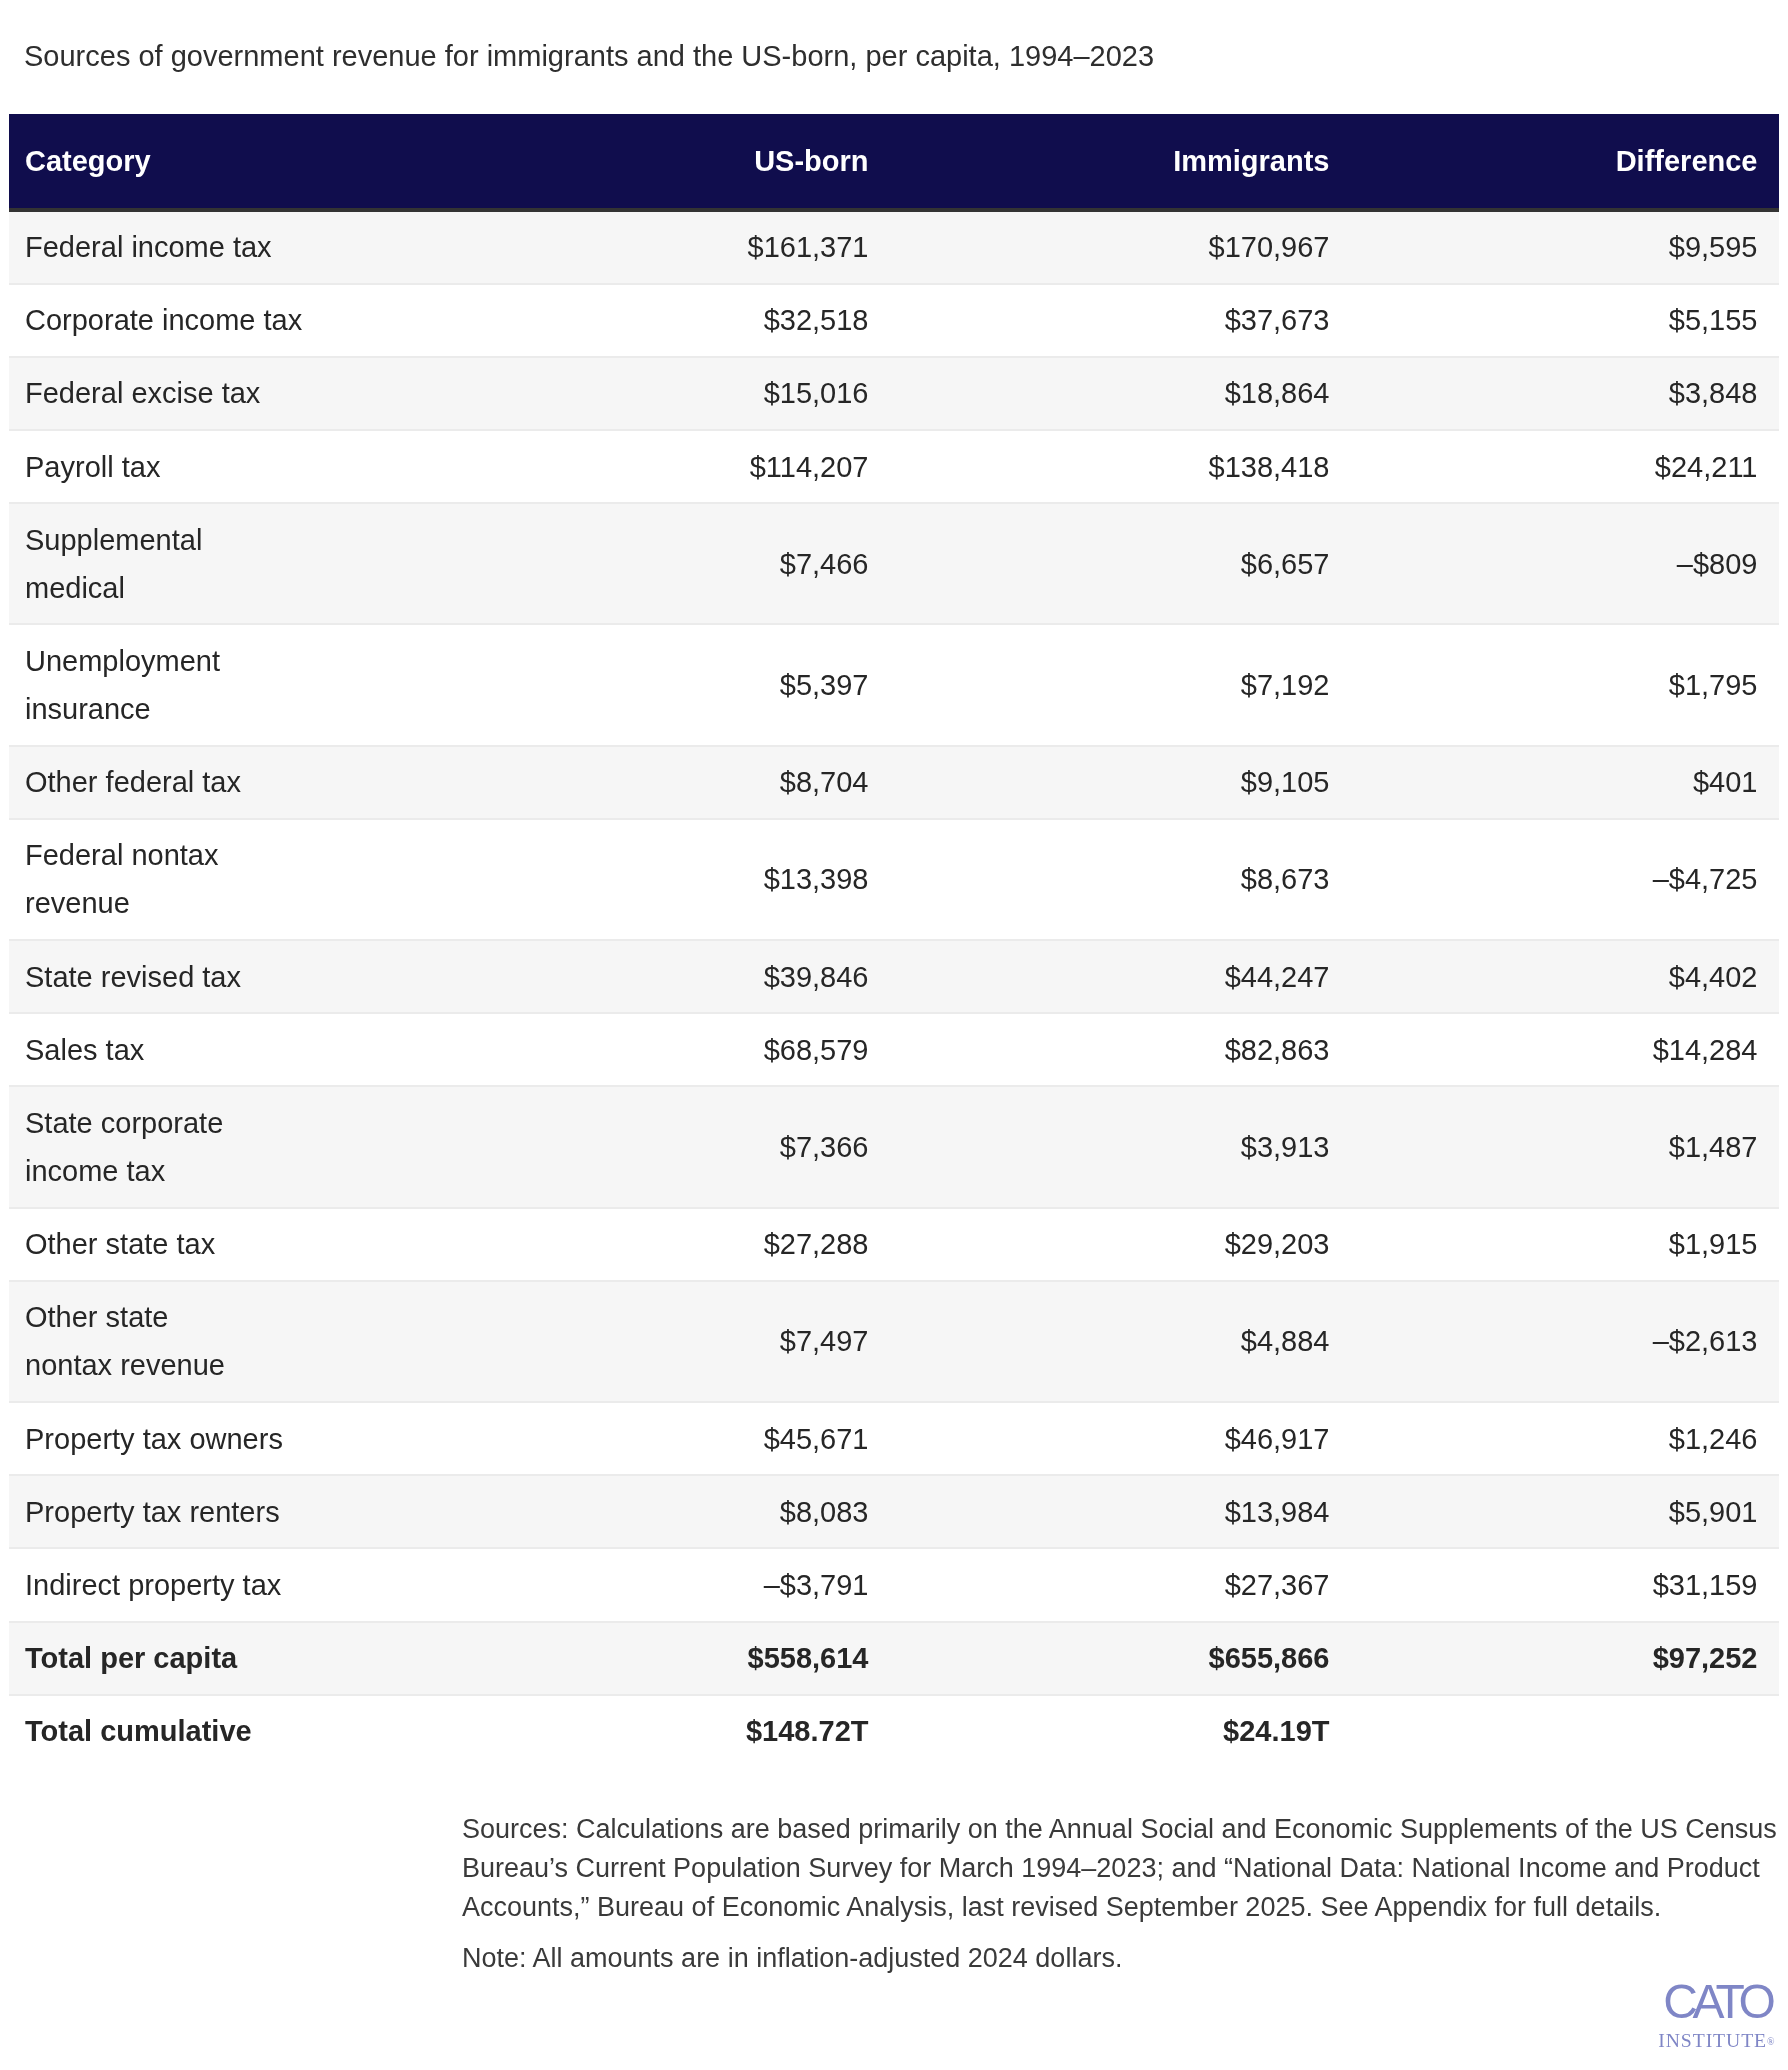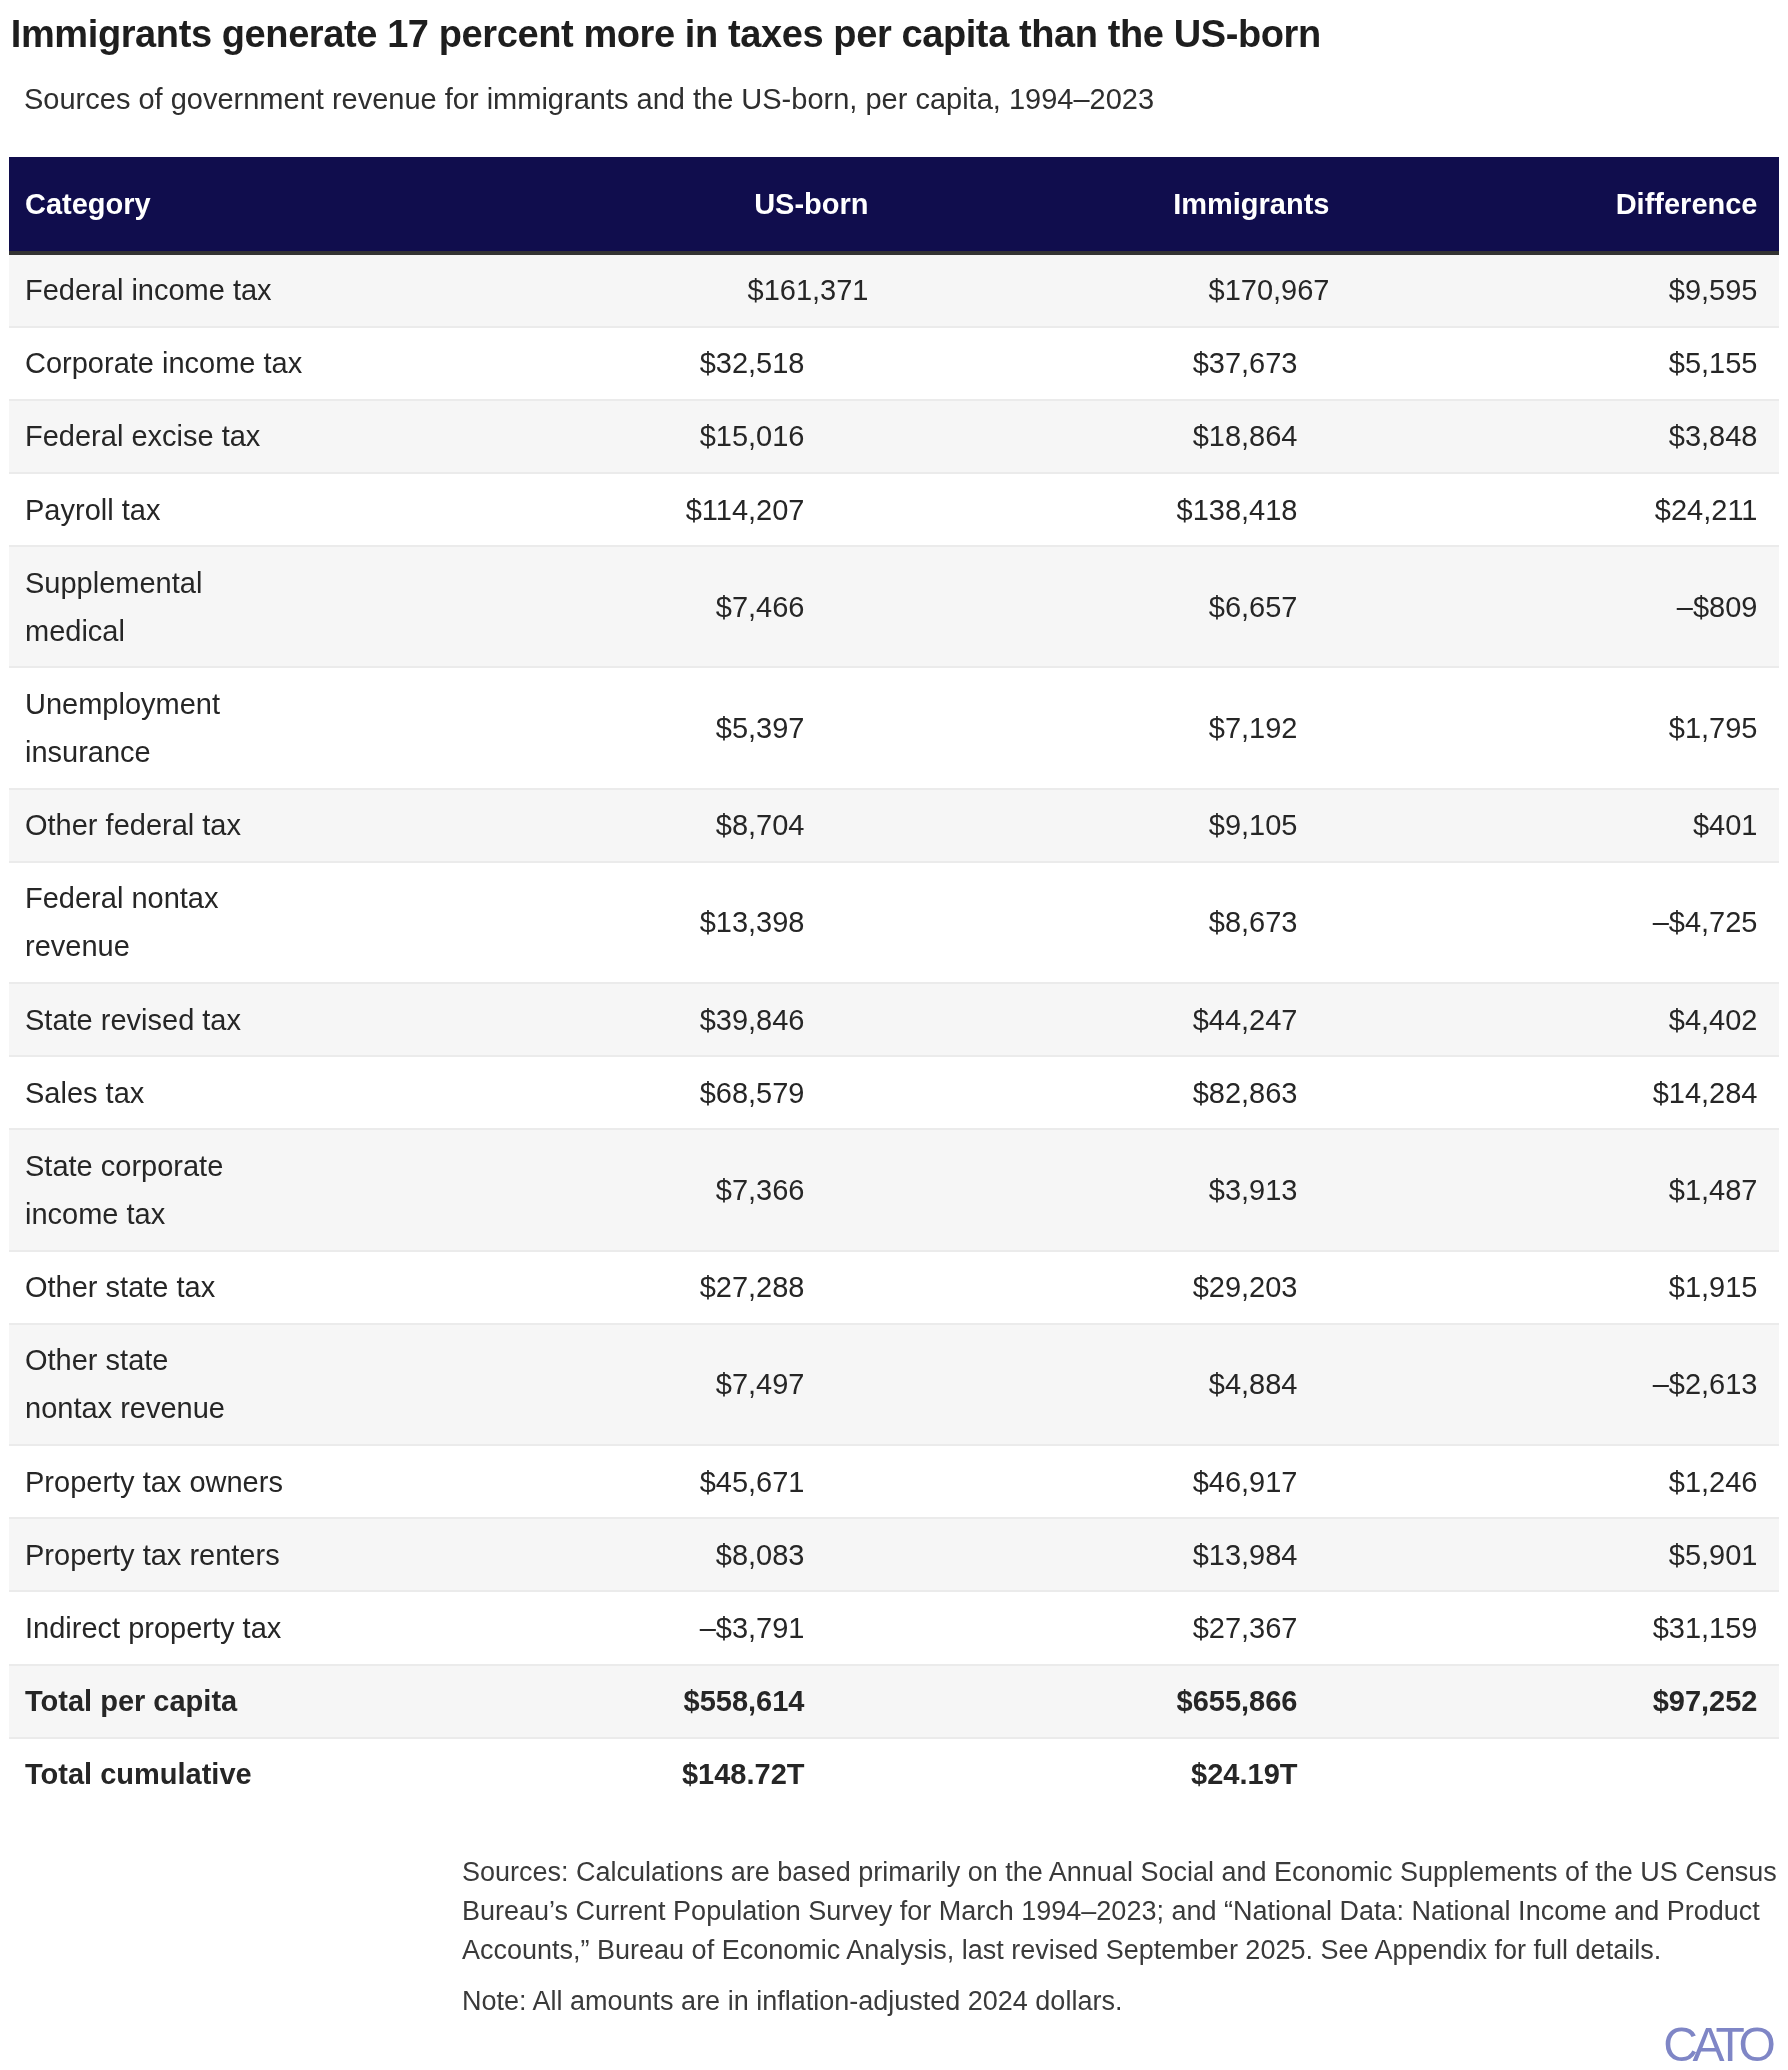--- a/index.html
+++ b/index.html
@@ -32,21 +32,21 @@
     color: #ffffff; font-weight: bold;
     font-size: 29px; line-height: 46px;
     padding-top: 24px; padding-bottom: 24px;
   }
   .t-row {
     font-size: 29px; line-height: 48px; color: #262626;
     padding-top: 11.6px; padding-bottom: 11.6px;
     background: #ffffff;
   }
   .t-row:nth-child(even) { background: #f6f6f6; }
-  .t-row + .t-row { border-top: 2.7px solid #ebebeb; gap: 32px; }
+  .t-row + .t-row { border-top: 2.7px solid #ebebeb; }
   .t-row.total { font-weight: bold; }
   .cell-cat { white-space: pre-line; }
   .cell-num { text-align: right; }
   .h-num { text-align: right; }
 
   .footer {
     margin-top: 43px;
     display: flex; justify-content: space-between; align-items: flex-end;
     padding-left: 1.8px;
     flex-direction: column;
@@ -63,21 +63,20 @@
     font-family: "Liberation Serif", "DejaVu Serif", serif;
     font-size: 19.7px; letter-spacing: 0.9px; margin-top: 3.6px;
   }
   .cato-reg { font-size: 9.9px; vertical-align: 1.8px; }
 </style>
 </head>
 <body>
 
 <div class="page">
 
-  <div class="title">Immigrants generate 17 percent more in taxes per capita than the US-born</div>
   <div class="subtitle">Sources of government revenue for immigrants and the US-born, per capita, 1994–2023</div>
 
   <div class="table">
 
     <div class="t-head">
       <div>Category</div>
       <div class="h-num">US-born</div>
       <div class="h-num">Immigrants</div>
       <div class="h-num">Difference</div>
     </div>

